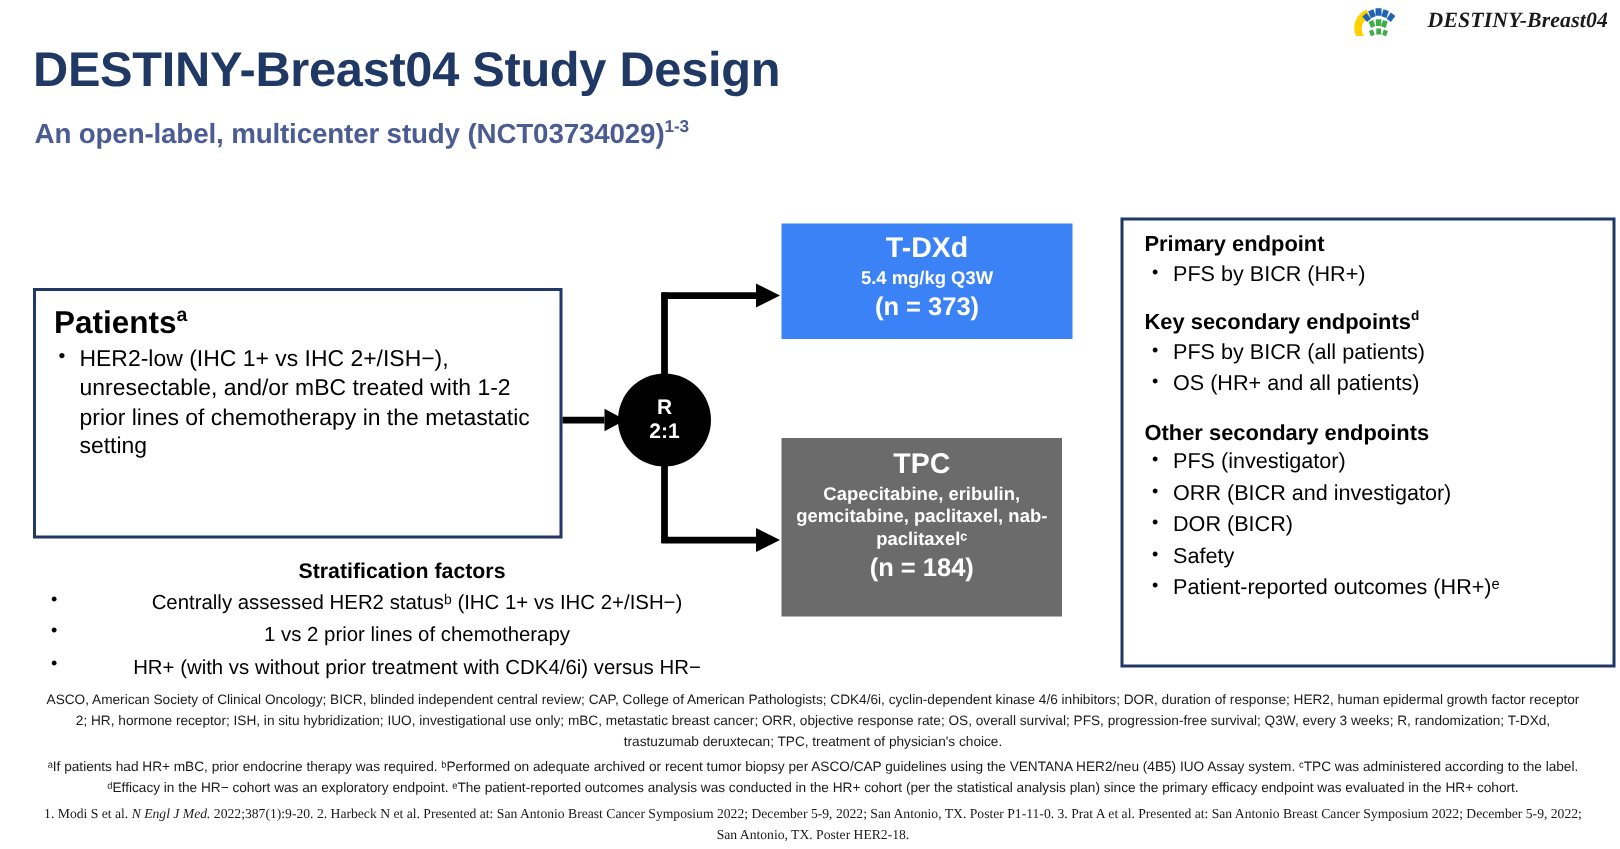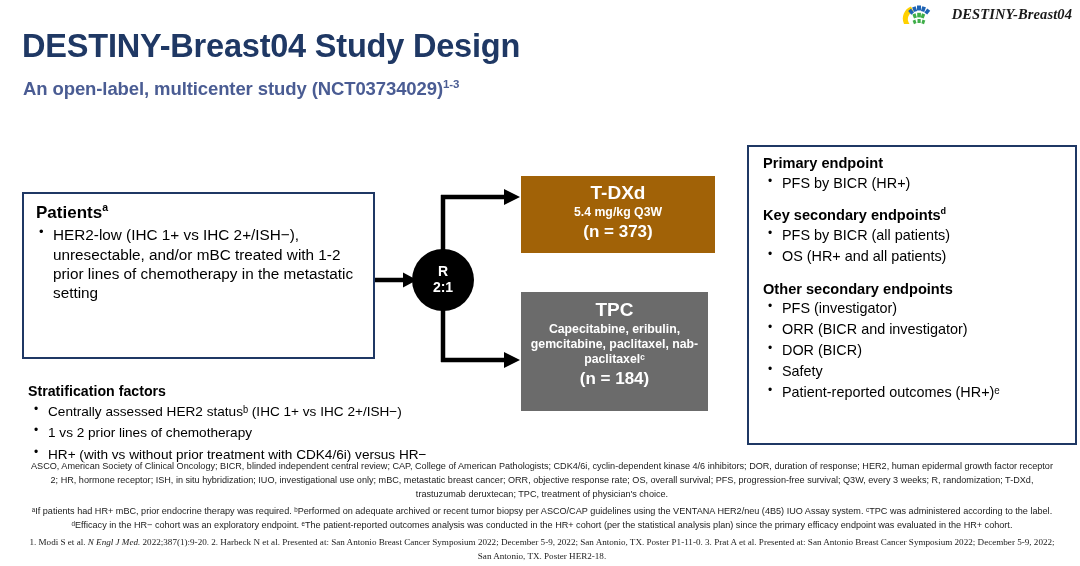--- a/index.html
+++ b/index.html
@@ -66,21 +66,21 @@
     left: 22px;
     top: 192px;
     width: 353px;
     height: 167px;
     border: 2.2px solid #1F3864;
     box-sizing: border-box;
     background: #ffffff;
     padding: 9px 8px 0 12px;
   }
   .box-heading {
-    font-size: 17px;
+    font-size: 21px;
     font-weight: bold;
     color: #000;
     margin: 0 0 2px 0;
     line-height: 1.2;
   }
   ul.bullets {
     list-style: none;
     margin: 0;
     padding: 0;
   }
@@ -97,22 +97,23 @@
     left: 3px;
     top: -1px;
     font-size: 13px;
     color: #000;
   }
 
   
   #stratification {
     position: absolute;
     left: 28px;
-    top: 383px;
+    top: 373px;
     width: 480px;
+    text-align: center;
   }
   #stratification .box-heading { font-size: 14.2px; margin-bottom: 3px; }
   #stratification ul.bullets > li {
     font-size: 13.6px;
     line-height: 1.32;
     padding-left: 20px;
     margin-bottom: 3.5px;
   }
   #stratification ul.bullets > li::before { left: 6px; font-size: 12px; top: -1px; }
 
@@ -142,26 +143,25 @@
     line-height: 1.12;
   }
 
   
   #arm-tdxd {
     position: absolute;
     left: 521px;
     top: 149px;
     width: 194px;
     height: 77px;
-    background: #a16207;
+    background: #3b82f6;
     color: #ffffff;
     box-sizing: border-box;
     text-align: center;
     padding-top: 6px;
-    margin-top: 27px;
   }
   #arm-tpc {
     position: absolute;
     left: 521px;
     top: 292px;
     width: 187px;
     height: 119px;
     background: #6B6B6B;
     color: #ffffff;
     box-sizing: border-box;

